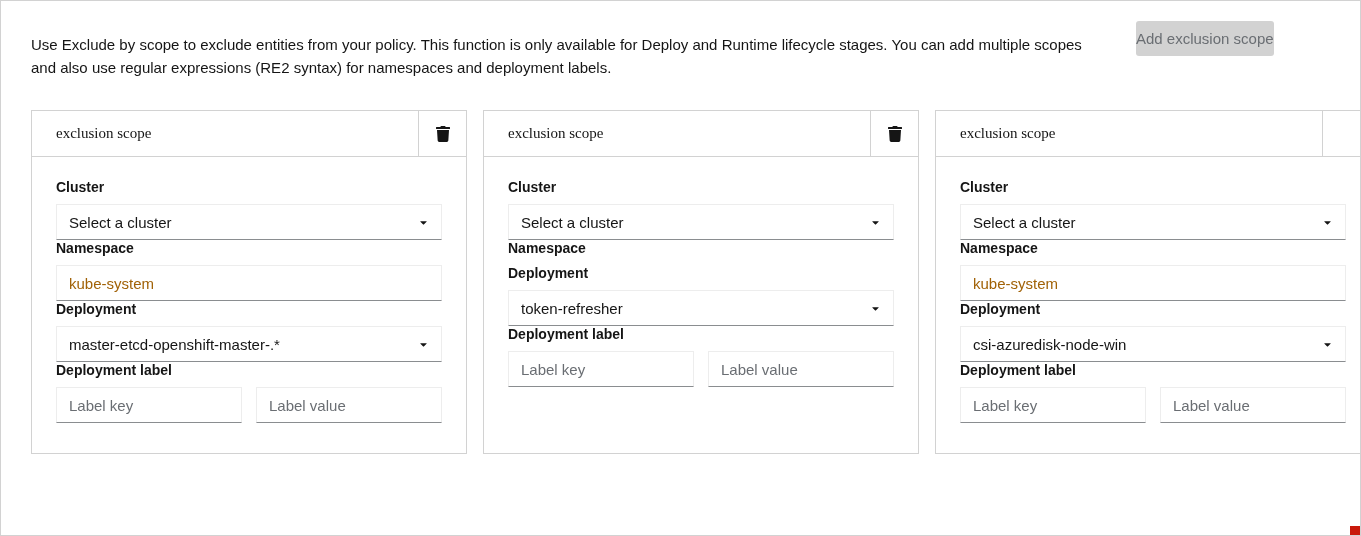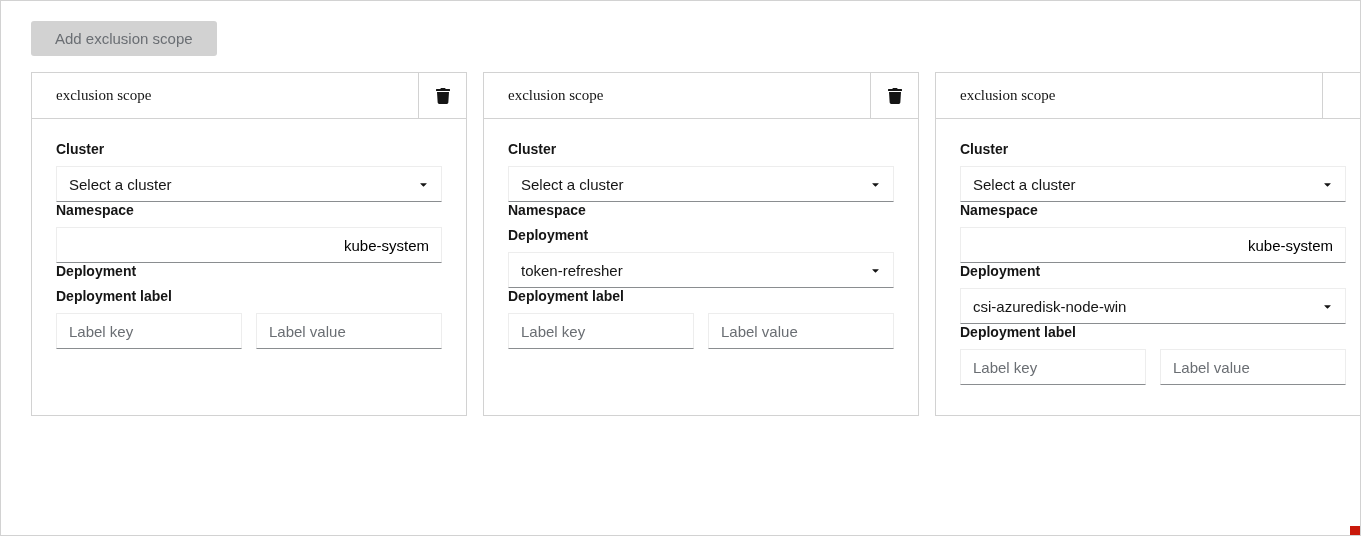--- a/index.html
+++ b/index.html
@@ -37,21 +37,21 @@
   }
   .add-btn {
     flex-shrink: 0;
     margin-top: 2px;
     background: #d2d2d2;
     color: #6a6e73;
     border: none;
     border-radius: 3px;
     font-family: inherit;
     font-size: 15px;
-    padding: 9px 24px;
+    padding: 9px 0;
     white-space: nowrap;
     cursor: not-allowed;
   }
   .cards {
     display: grid;
     grid-template-columns: repeat(3, 1fr);
     gap: 16px;
     margin-top: 16px;
   }
   .card {
@@ -108,23 +108,22 @@
   }
   .select .select-value { color: #151515; }
   .text-input {
     width: 100%;
     height: 36px;
     padding: 0 12px;
     border: 1px solid #ededed;
     border-bottom: 1px solid #8a8d90;
     font-family: inherit;
     font-size: 15px;
-    color: #000000;
-    background: #ffffff;
-    text-align: right;
+    color: #a16207;
+    background: #ffffff;
   }
   .label-inputs {
     display: flex;
     gap: 14px;
   }
   .label-inputs input {
     flex: 1;
     max-width: 186px;
     height: 36px;
     padding: 0 12px;
@@ -146,20 +145,21 @@
   }
   .caret svg { display: block; }
 </style>
 </head>
 <body>
 
 <div class="container">
 
 
   <div class="header-row">
+    <p class="description">Use Exclude by scope to exclude entities from your policy. This function is only available for Deploy and Runtime lifecycle stages. You can add multiple scopes and also use regular expressions (RE2 syntax) for namespaces and deployment labels.</p>
     <button class="add-btn">Add exclusion scope</button>
   </div>
 
   <div class="cards">
 
     <div class="card">
       <div class="card-header">
         <span class="card-title">exclusion scope</span>
         <button class="trash-btn">
           <span class="caret">
@@ -180,20 +180,28 @@
                 </svg>
             </span>
           </div>
         </div>
         <div class="form-group">
           <label class="field-label">Namespace</label>
           <input class="text-input" type="text" value="kube-system" style="">
         </div>
         <div class="form-group">
           <label class="field-label">Deployment</label>
+          <div class="select">
+            <span class="select-value">master-etcd-openshift-master-.*</span>
+            <span class="caret">
+              <svg width="11" height="11" viewBox="0 0 320 512">
+                  <path fill="#151515" d="M31.3 192h257.3c17.8 0 26.7 21.5 14.1 34.1L174.1 354.8c-7.8 7.8-20.5 7.8-28.3 0L17.2 226.1C4.6 213.5 13.5 192 31.3 192z"></path>
+                </svg>
+            </span>
+          </div>
         </div>
         <div class="form-group">
           <label class="field-label">Deployment label</label>
           <div class="label-inputs">
             <input type="text" placeholder="Label key" style="">
             <input type="text" placeholder="Label value" style="">
           </div>
         </div>
       </div>
     </div>

